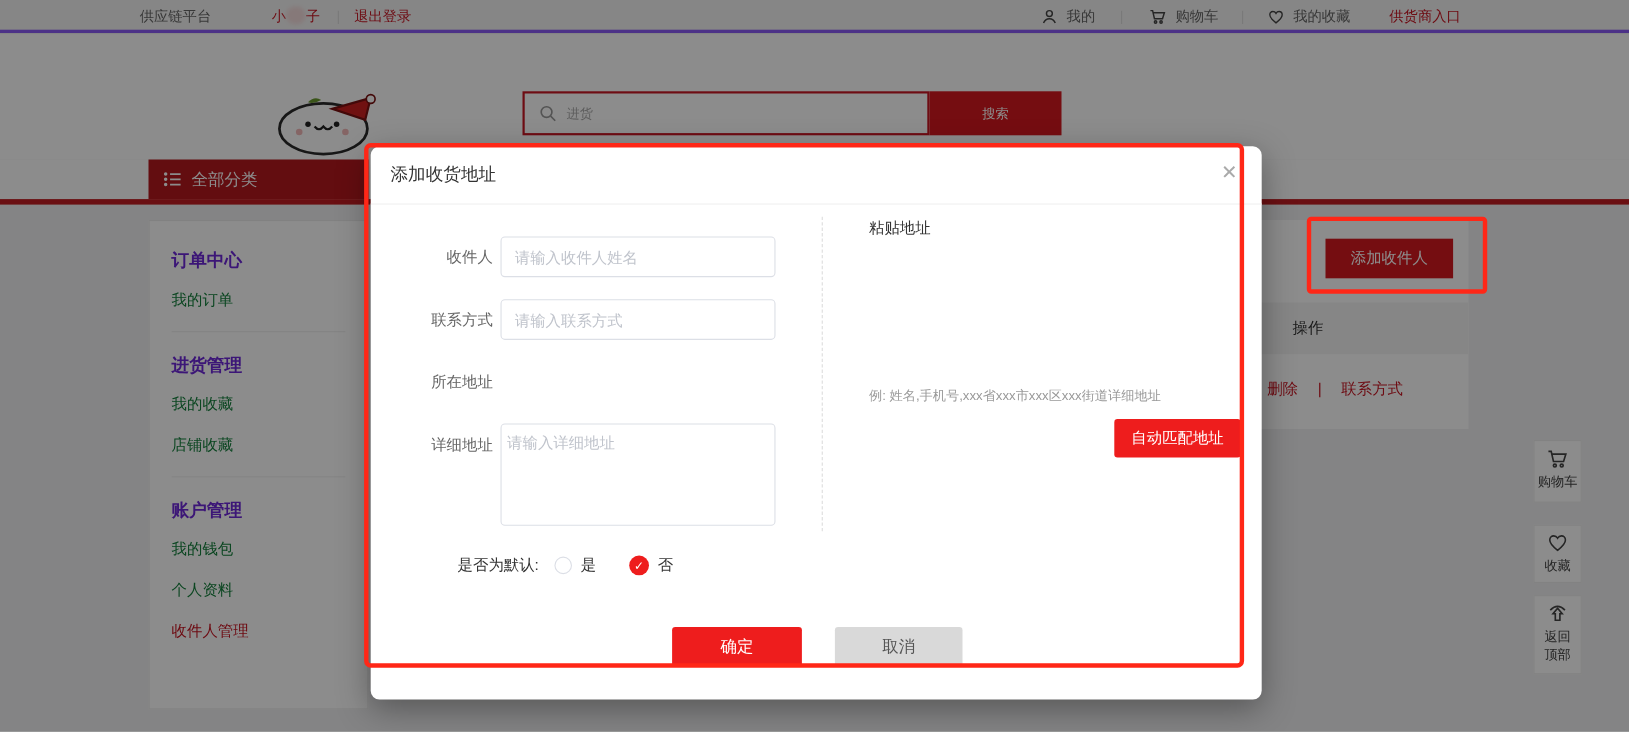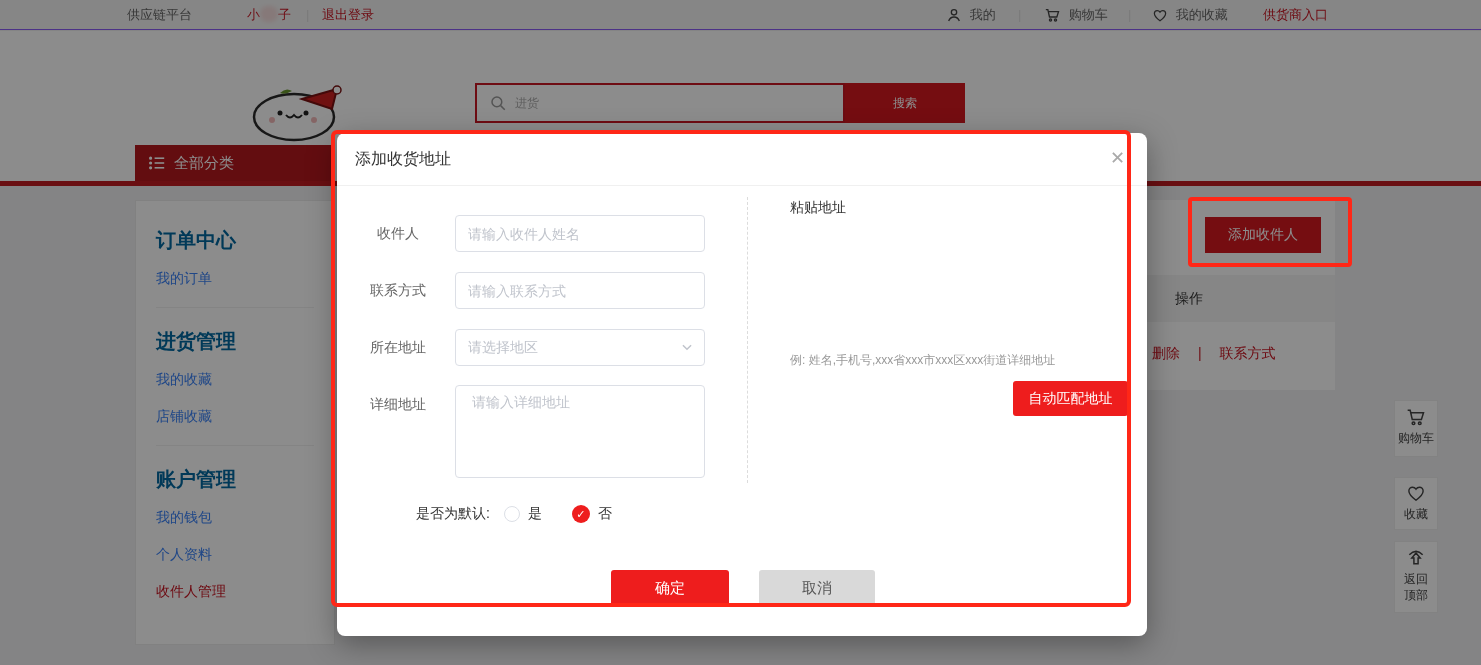--- a/index.html
+++ b/index.html
@@ -2,21 +2,21 @@
 <html><head>
 <meta charset="utf-8">
 <style>
   * { margin:0; padding:0; box-sizing:border-box; }
   html,body { background:#888; }
   body { font-family:"Liberation Sans","DejaVu Sans",sans-serif; }
   .page { position:relative; width:1481px; height:665px; overflow:hidden; background:#f0f1f2; }
   .abs { position:absolute; }
 
   
-  .topbar { position:absolute; left:0; top:0; width:1481px; height:30px; background:#f5f5f5; border-bottom:1px solid #8b5cf6; font-size:13px; color:#666; }
+  .topbar { position:absolute; left:0; top:0; width:1481px; height:30px; background:#f5f5f5; border-bottom:3px solid #8b5cf6; font-size:13px; color:#666; }
   .topbar .item { position:absolute; top:0; line-height:30px; white-space:nowrap; }
   .red-text { color:#c81623; }
   .sep { color:#ddd; }
   .blur-redact { display:inline-block; width:18px; height:16px; border-radius:8px; background:#f4dcdc; filter:blur(2px); vertical-align:-3px; }
   .ticon { vertical-align:-4px; margin-right:4px; }
 
   
   .header { position:absolute; left:0; top:31px; width:1481px; height:114px; background:#fff; }
   .search-box { position:absolute; left:475px; top:52px; width:370px; height:40px; background:#fff; border:2px solid #c81623; display:flex; align-items:center; }
   .search-box input { border:0; outline:0; flex:1; font-size:12px; color:#333; font-family:inherit; background:transparent; }
@@ -25,22 +25,22 @@
   .hot-line { position:absolute; left:475px; top:101px; font-size:14px; color:#666; }
   .hot-line span { margin-right:14px; }
 
   
   .navbar { position:absolute; left:0; top:145px; width:1481px; height:36px; background:#fff; }
   .nav-underline { position:absolute; left:0; top:181px; width:1481px; height:5px; background:#c21d22; }
   .all-cats { position:absolute; left:135px; top:145px; width:200px; height:36px; background:#b5191e; color:#fff; font-size:15px; display:flex; align-items:center; padding-left:14px; gap:9px; cursor:pointer; }
 
   
   .sidebar { position:absolute; left:135px; top:200px; width:200px; height:445px; background:#fff; border:1px solid #ececec; padding:26px 0 0 20px; }
-  .side-title { font-size:20px; font-weight:bold; color:#0369a1; margin-bottom:16px; }
-  .side-item { font-size:14px; color:#3b82f6; margin-bottom:19px; cursor:pointer; }
+  .side-title { font-size:16px; font-weight:bold; color:#6d28d9; margin-bottom:16px; }
+  .side-item { font-size:14px; color:#15803d; margin-bottom:19px; cursor:pointer; }
   .side-item.active { color:#c81623; }
   .side-div { border:0; border-top:1px solid #f0f0f0; margin:2px 20px 20px 0; }
 
   
   .content-card { position:absolute; left:340px; top:200px; width:995px; height:190px; background:#fff; }
   .table-head { position:absolute; left:0; top:75px; width:995px; height:47px; background:#f5f5f5; }
   .th-op { position:absolute; left:835px; top:0; line-height:47px; font-size:14px; color:#333; }
   .row-actions { position:absolute; left:812px; top:122px; height:63px; line-height:63px; font-size:14px; color:#c81623; white-space:nowrap; }
   .row-actions .lnk { cursor:pointer;font-family:Liberation Mono, monospace; }
   .row-actions .vsep { color:#c81623; margin:0 14px; }
@@ -50,26 +50,26 @@
   .float-card { position:absolute; left:1394px; width:44px; background:#fff; border:1px solid #ededed; text-align:center; color:#444; font-size:12px; padding:6px 2px; cursor:pointer; }
   .float-card .lab { line-height:16px; }
 
   
   .overlay { position:absolute; left:0; top:0; width:1481px; height:665px; background:rgba(0,0,0,0.45); z-index:10; }
   .modal { position:absolute; left:337px; top:133px; width:810px; height:503px; background:#fff; border-radius:8px; box-shadow:0 8px 30px rgba(0,0,0,.35); z-index:20; }
   .modal-title { position:absolute; left:18px; top:16px; font-size:16px; color:#333; }
   .modal-close { position:absolute; right:22px; top:14px; font-size:18px; color:#aaa; cursor:pointer; }
   .modal-hr { position:absolute; left:0; top:52px; width:810px; border-top:1px solid #f0f0f0; }
 
-  .f-label { position:absolute; width:100px; text-align:center; font-size:14px; color:#666; line-height:37px; left:11px; }
+  .f-label { position:absolute; width:100px; text-align:right; font-size:14px; color:#666; line-height:37px; left:11px; }
   .f-input { position:absolute; left:118px; width:250px; height:37px; border:1px solid #dcdfe6; border-radius:4px; padding:0 12px; font-size:14px; color:#333; outline:none; font-family:inherit; }
   .f-input::placeholder, .f-area::placeholder { color:#c0c4cc; }
   .f-select { position:absolute; left:118px; width:250px; height:37px; border:1px solid #dcdfe6; border-radius:4px; padding:0 12px; font-size:14px; color:#c0c4cc; line-height:35px; cursor:pointer; background:#fff; }
   .f-select .chev { position:absolute; right:10px; top:10px; }
-  .f-area { position:absolute; left:118px; width:250px; border:1px solid #dcdfe6; border-radius:4px; padding:8px 16px; font-size:14px; resize:none; outline:none; font-family:inherit; color:#333; }
+  .f-area { position:absolute; left:118px; width:250px; border:1px solid #dcdfe6; border-radius:4px; padding:8px 5px; font-size:14px; resize:none; outline:none; font-family:inherit; color:#333; }
 
   .dash-div { position:absolute; left:410px; top:64px; height:286px; border-left:1px dashed #dcdcdc; }
   .paste-label { position:absolute; left:453px; top:66px; font-size:14px; color:#333; }
   .paste-area { position:absolute; left:453px; top:112px; width:338px; height:98px; border:1px solid #dcdfe6; border-radius:4px; padding:8px 10px; font-size:14px; resize:none; outline:none; font-family:inherit; color:#333; }
   .paste-helper { position:absolute; left:453px; top:219px; font-size:12px; color:#999; }
   .auto-btn { position:absolute; left:676px; top:248px; width:115px; height:35px; background:#ee1d1d; color:#fff; border:0; border-radius:3px; font-size:14px; cursor:pointer; font-family:inherit; }
 
   .radio-row { position:absolute; left:33px; top:372px; font-size:14px; color:#333; display:flex; align-items:flex-start;margin-left:46px; }
   .radio-row .rlabel { margin-right:14px; color:#333; }
   .radio-circle { width:16px; height:16px; border-radius:50%; border:1px solid #dcdfe6; background:#fff; display:inline-block; margin-right:8px; cursor:pointer; }
@@ -221,26 +221,20 @@
     <div class="modal-close">✕</div>
     <div class="modal-hr"></div>
 
     <span class="f-label" style="top:82px;">收件人</span>
     <input class="f-input" style="top: 82px;" placeholder="请输入收件人姓名">
 
     <span class="f-label" style="top:139px;">联系方式</span>
     <input class="f-input" style="top: 139px;" placeholder="请输入联系方式">
 
     <span class="f-label" style="top:196px;">所在地址</span>
-    <div class="f-select" style="top:196px;">
-      <span>请选择地区</span>
-      <svg class="chev" width="14" height="14" viewBox="0 0 24 24" fill="none" stroke="#c0c4cc" stroke-width="2.5">
-          <path d="M5 9 l7 7 7-7"></path>
-        </svg>
-    </div>
 
     <span class="f-label" style="top:252px; line-height:20px; padding-top:9px;">详细地址</span>
     <textarea class="f-area" style="top: 252px; height: 93px;" placeholder="请输入详细地址"></textarea>
 
     <div class="dash-div"></div>
     <div class="paste-label">粘贴地址</div>
     <div class="paste-helper">例: 姓名,手机号,xxx省xxx市xxx区xxx街道详细地址</div>
     <button class="auto-btn">自动匹配地址</button>
 
     <div class="radio-row">

